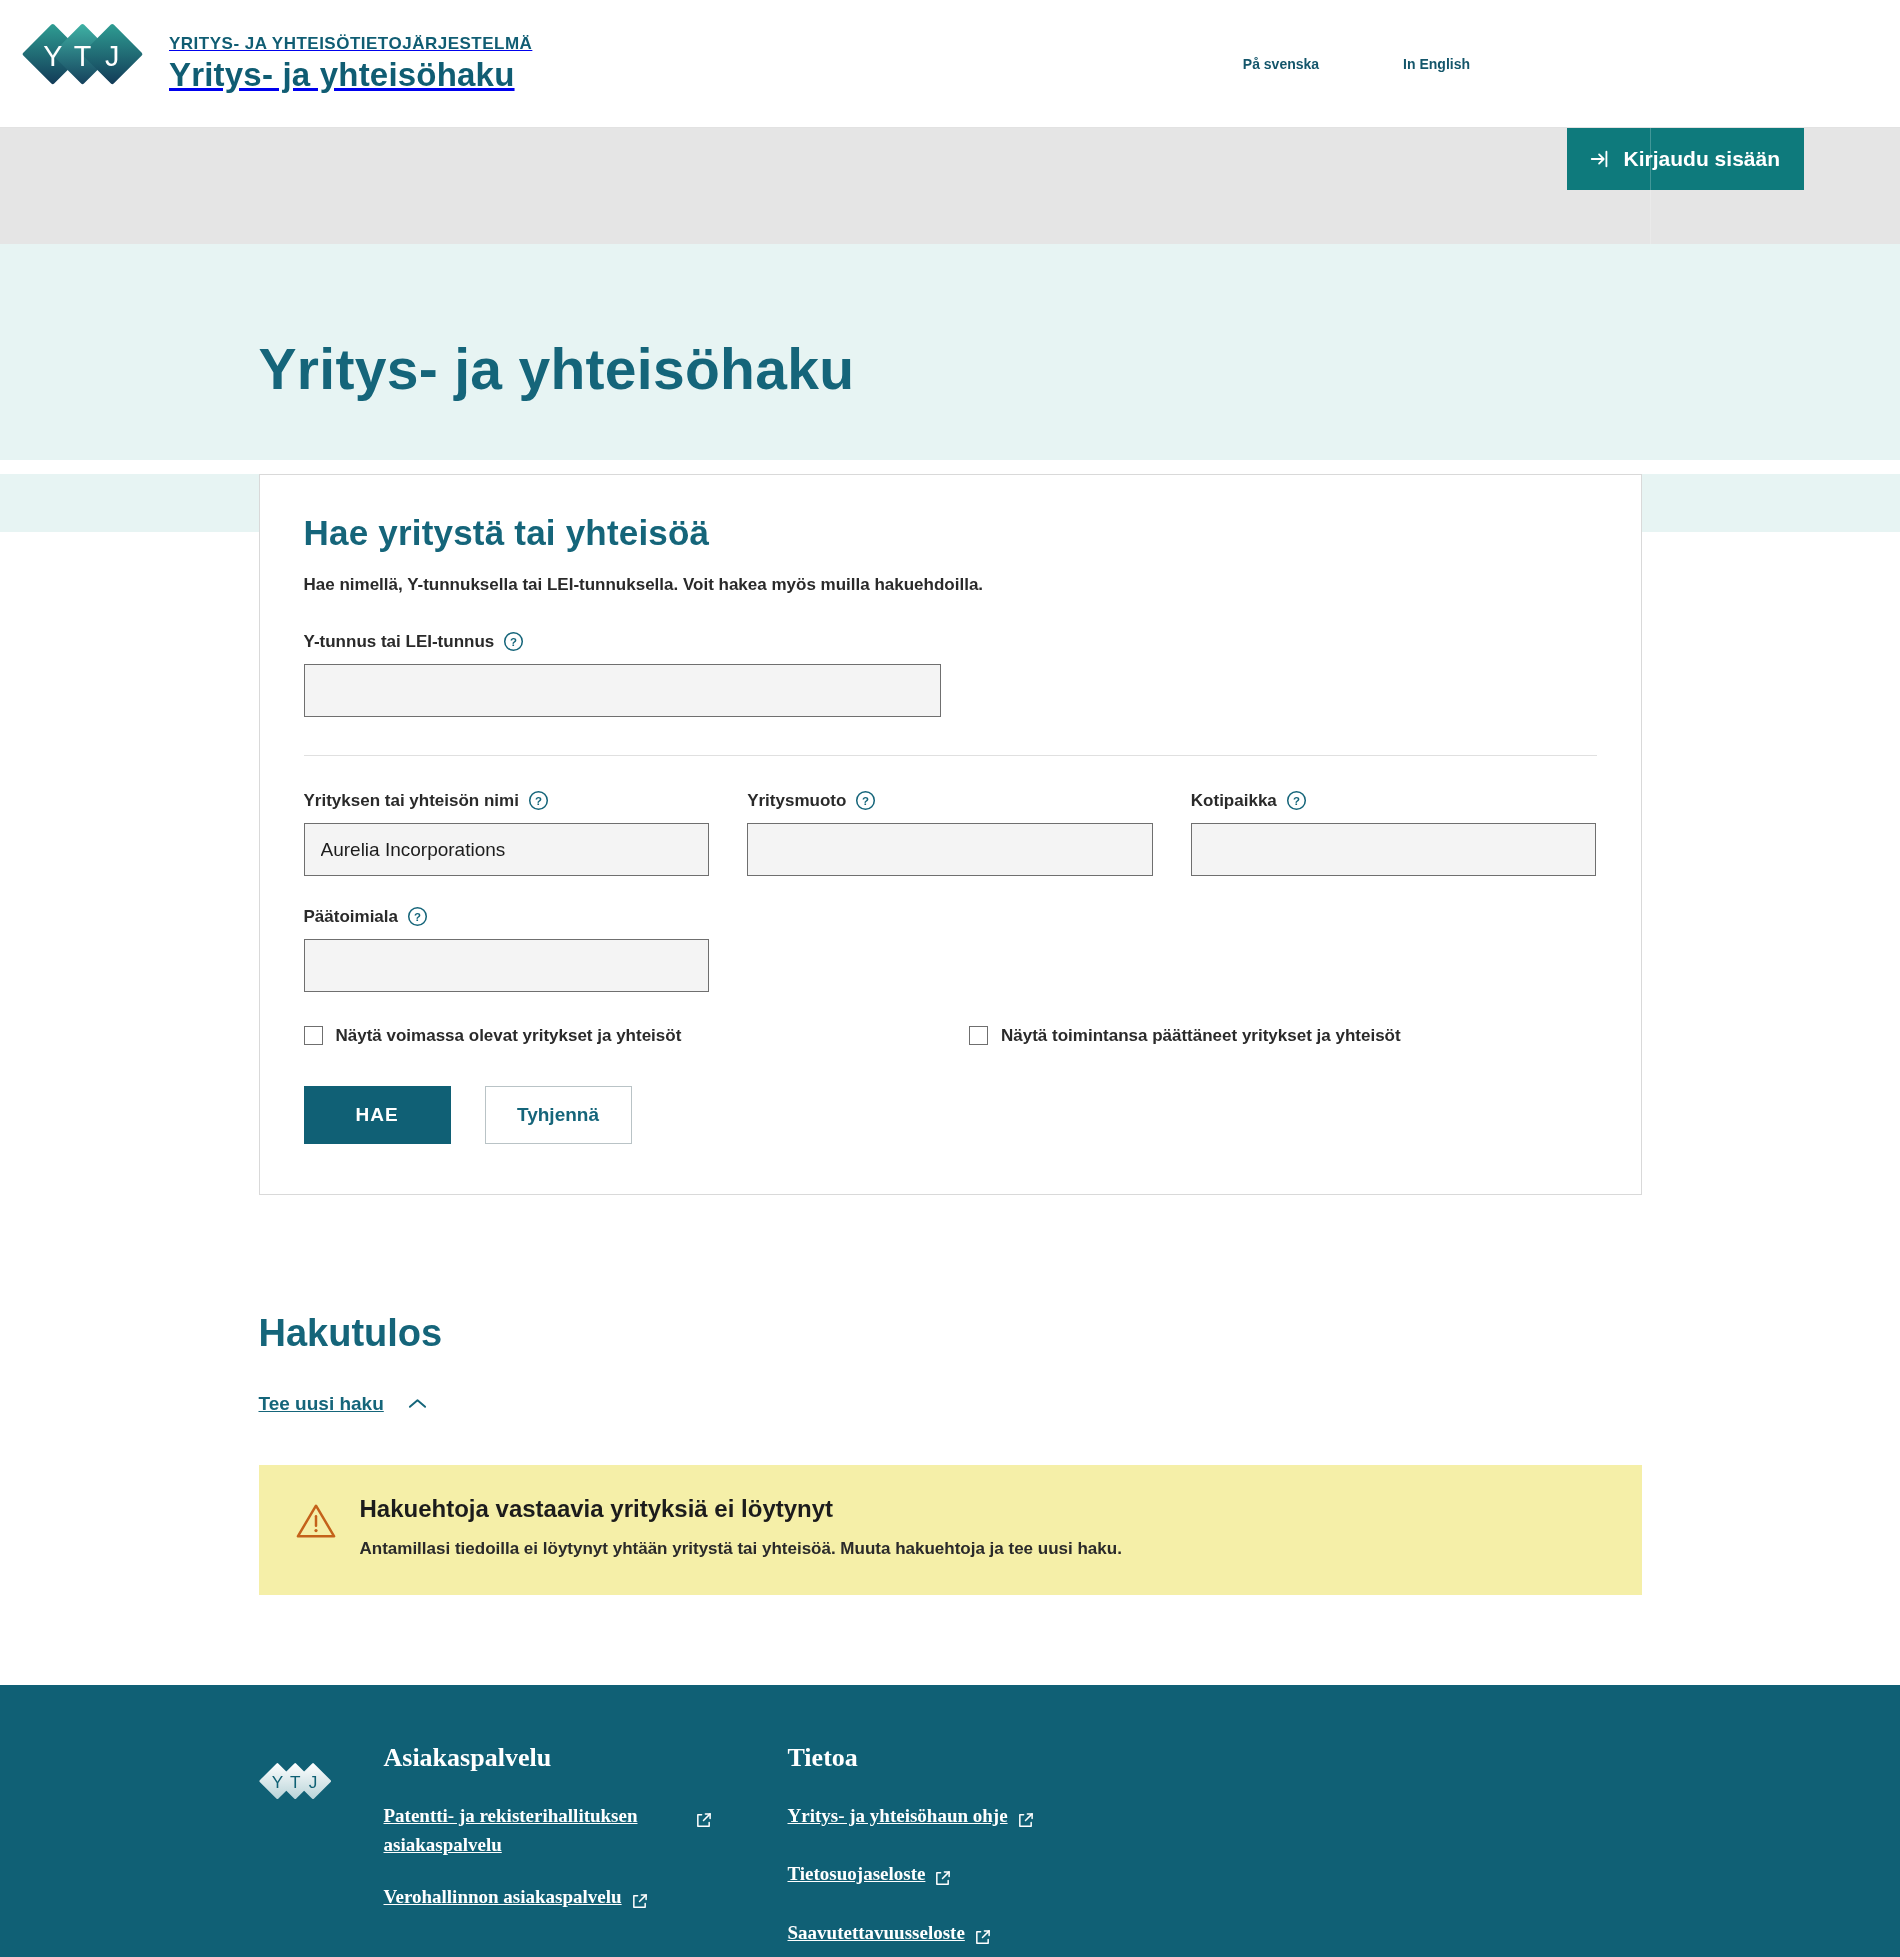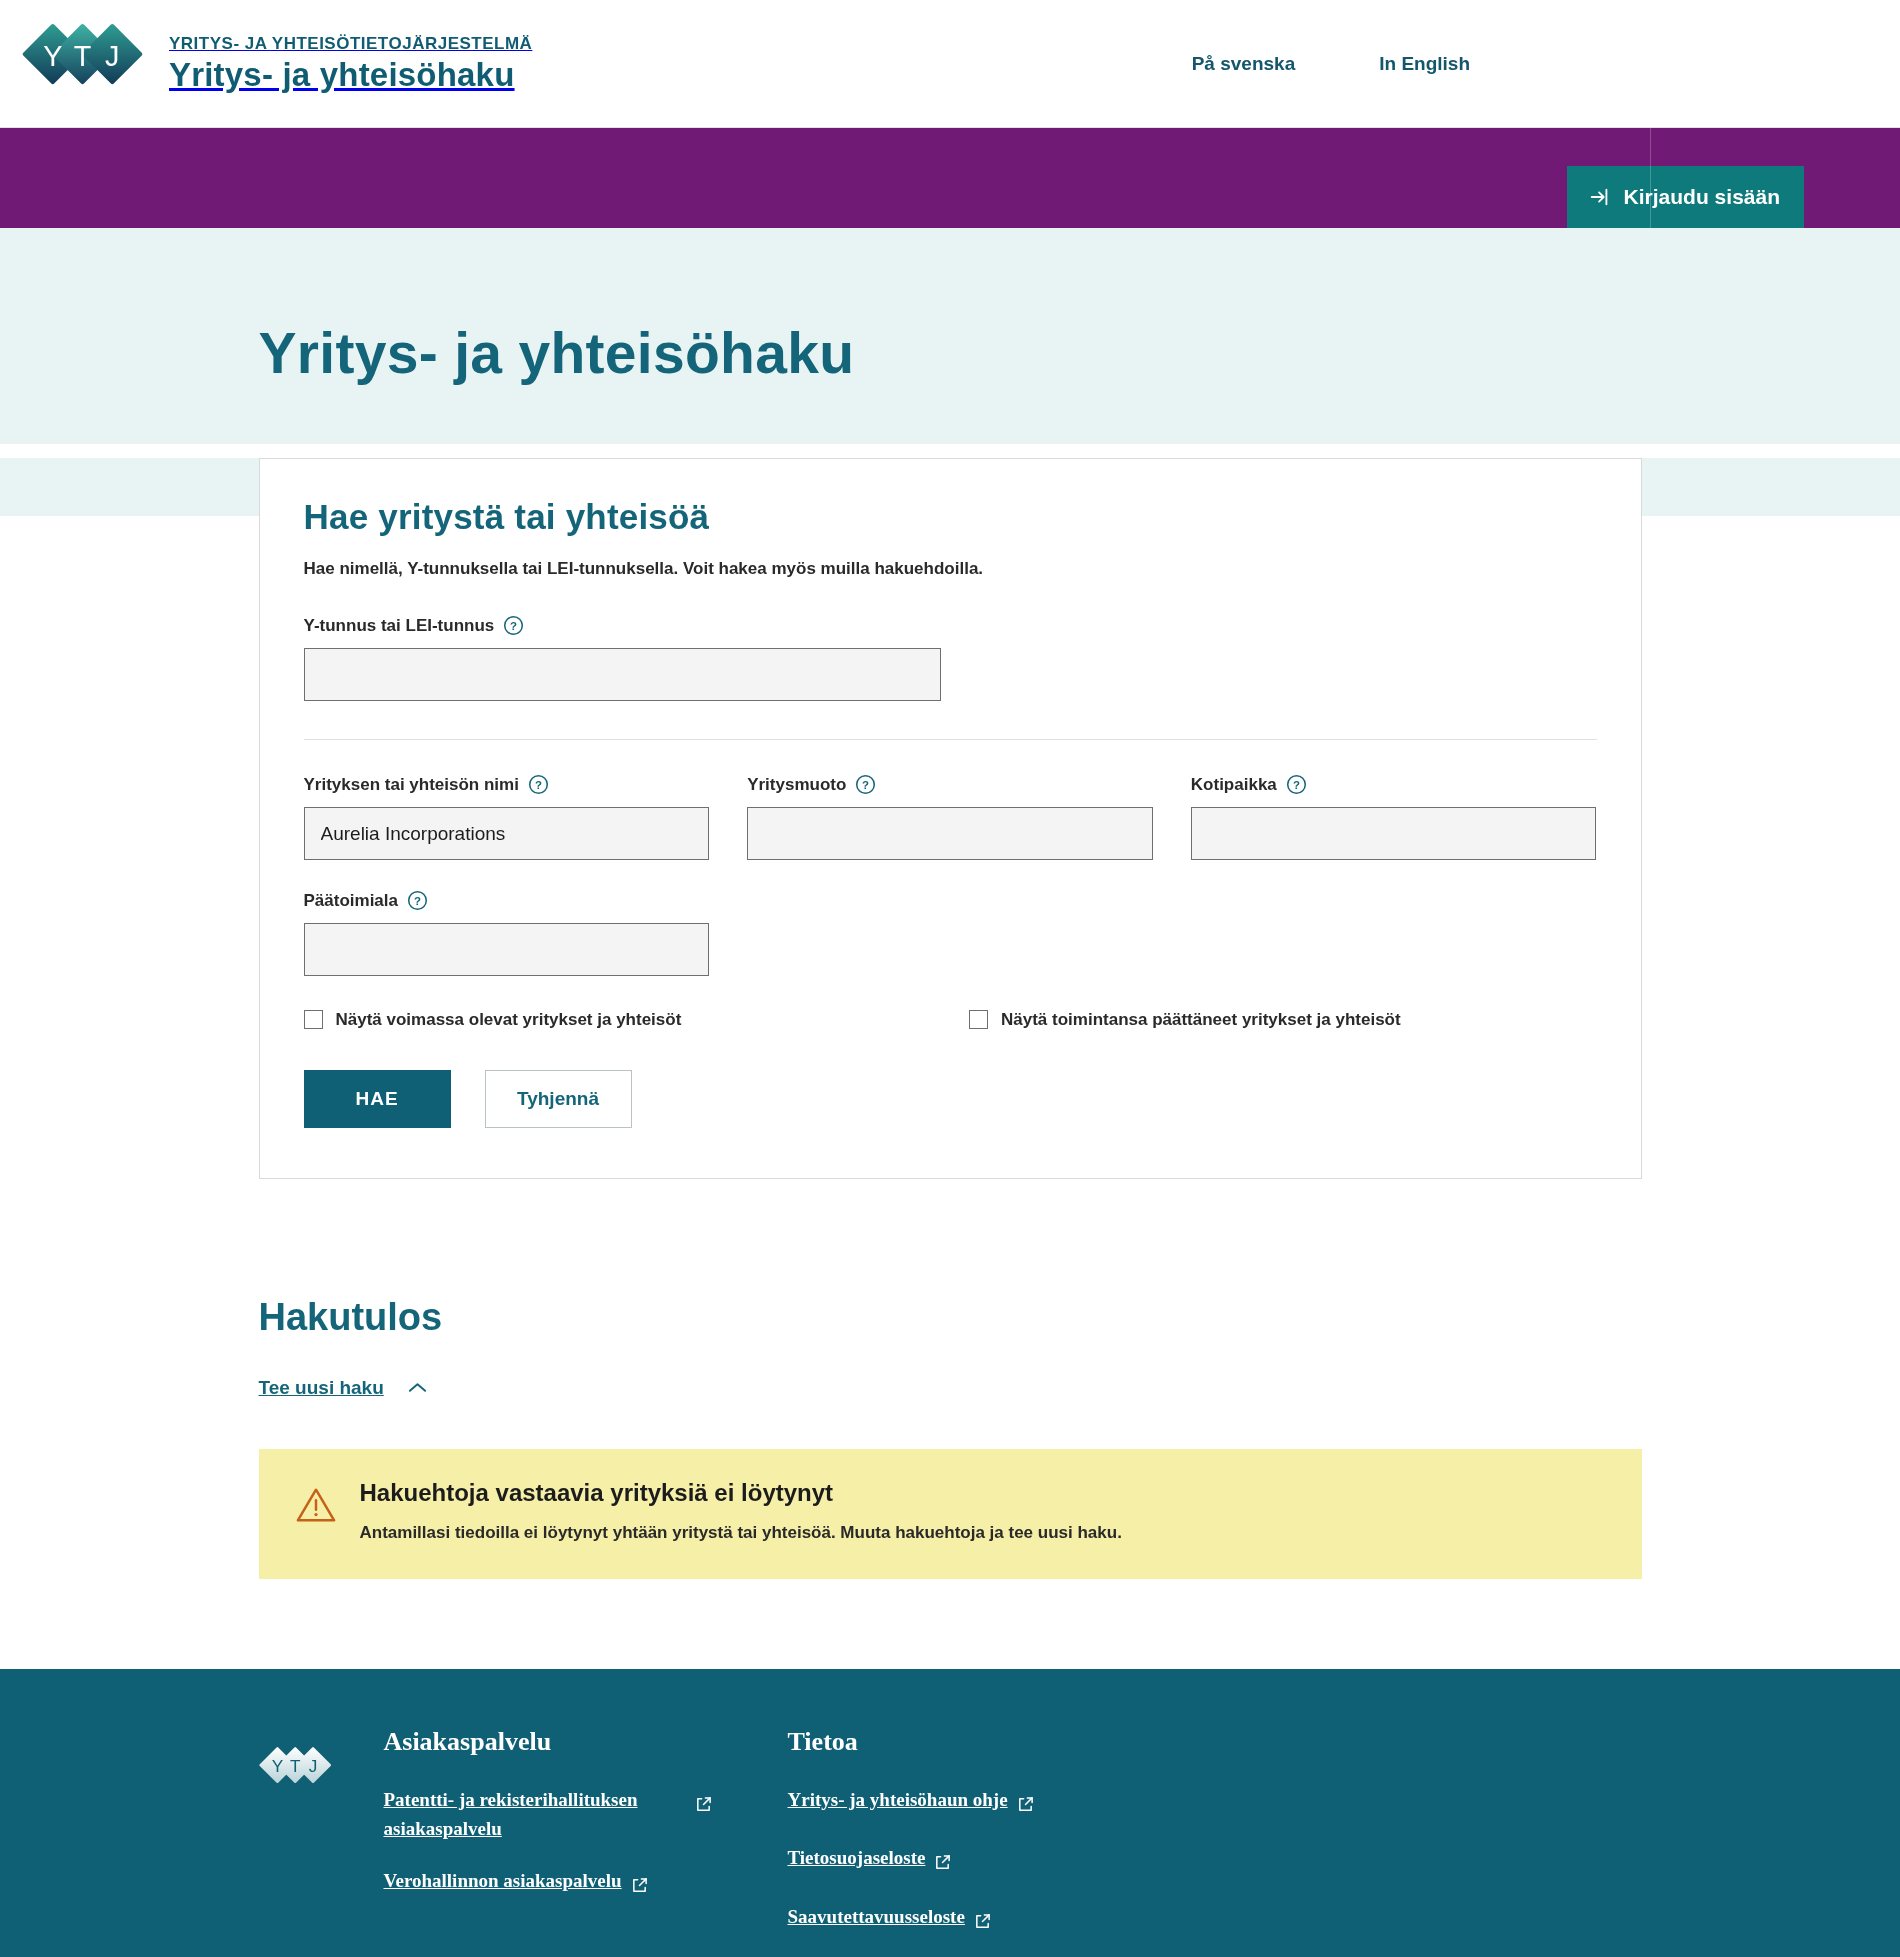--- a/index.html
+++ b/index.html
@@ -39,35 +39,35 @@
     letter-spacing: 0.2px;
     line-height: 1.05;
   }
   .lang-links {
     position: absolute;
     right: 0; top: 0; height: 127px;
     display: flex; align-items: center; gap: 84px;
     padding-right: 430px;
   }
   .lang-link {
-    font-size: 19px;
+    font-size: 14px;
     font-weight: 700;
     color: #14566b;
     text-decoration: none;
     white-space: nowrap;
   }
   .header-rule { height: 1px; background: #e2e2e2; width: 100%; }
 
   
   .nav-bar {
-    height: 100px;
-    background: #701a75;
+    height: 116px;
+    background: #e5e5e5;
     display: flex;
     justify-content: flex-end;
-    align-items: flex-end;
+    align-items: flex-start;
     position: relative;
   }
   .nav-divider {
     position: absolute;
     right: 249px;
     top: 0; bottom: 0;
     width: 1px;
     background: rgba(255,255,255,.22);
   }
   .login-btn {

